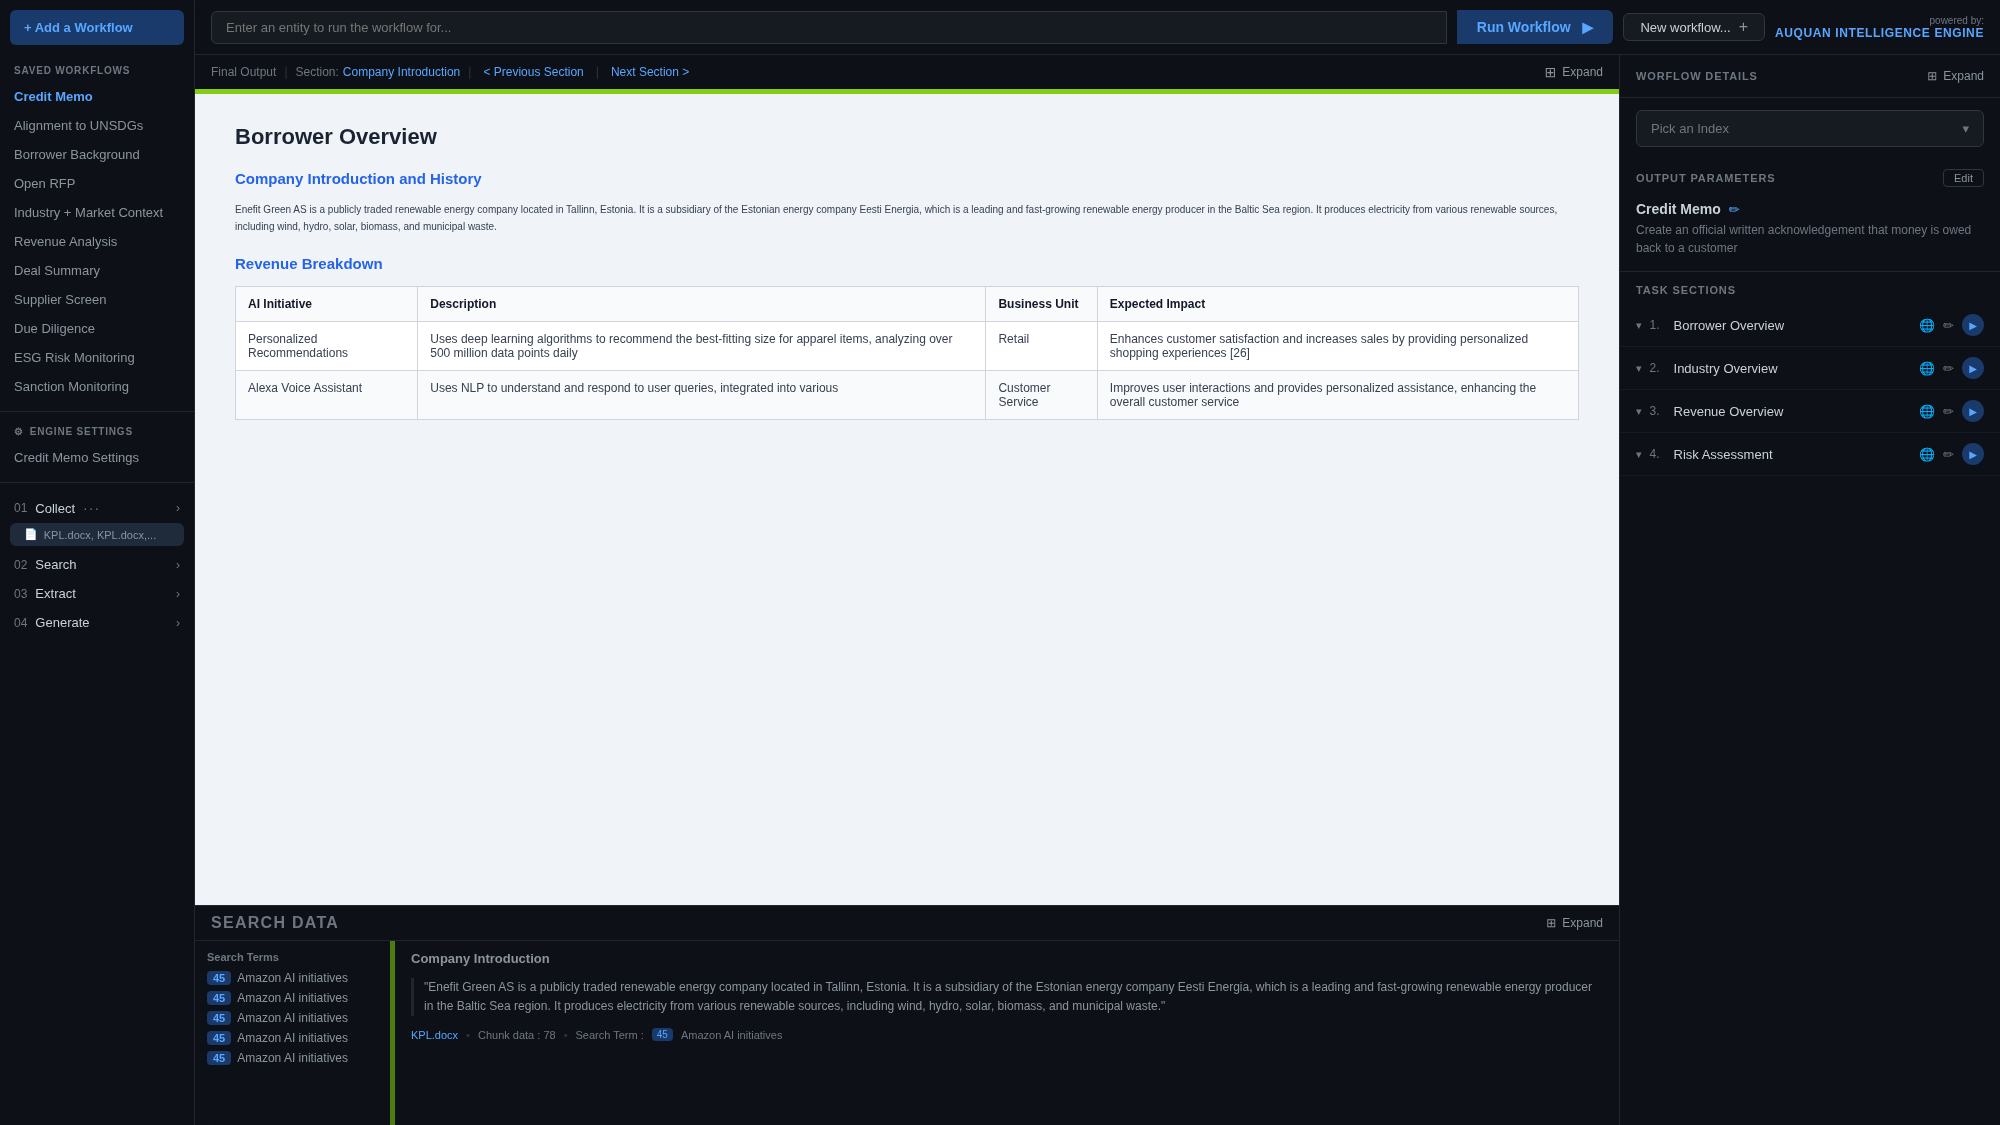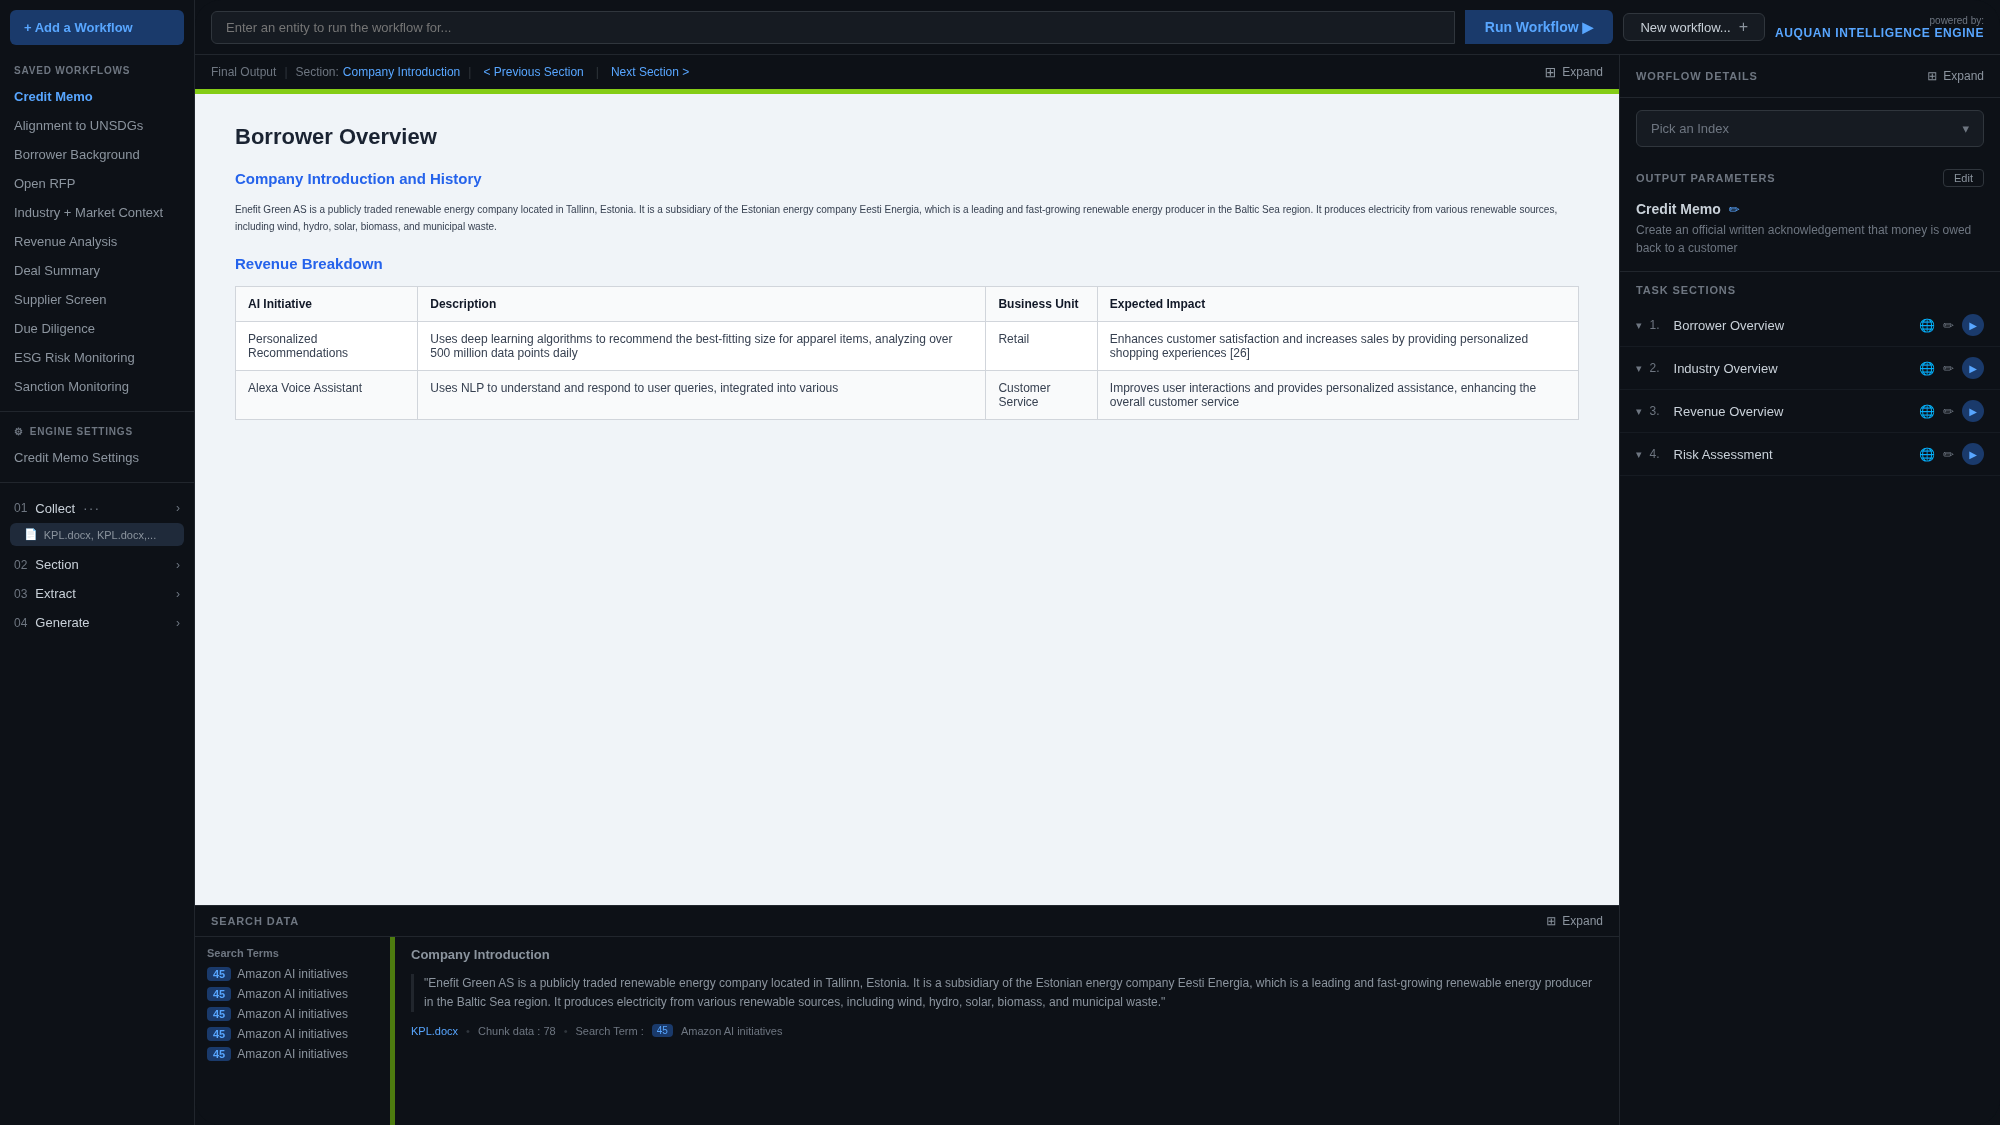--- a/index.html
+++ b/index.html
@@ -127,21 +127,21 @@
       background: #1a3a6b;
       color: #58a6ff;
       border: none;
       border-radius: 0 6px 6px 0;
       padding: 9px 20px;
       font-size: 14px;
       font-weight: 600;
       cursor: pointer;
       display: flex;
       align-items: center;
-      gap: 4px;
+      gap: 12px;
     }
     .topbar-new-workflow {
       background: #161b22;
       border: 1px solid #30363d;
       border-radius: 6px;
       padding: 4px 16px;
       color: #c9d1d9;
       font-size: 13px;
       cursor: pointer;
       display: flex;
@@ -268,21 +268,21 @@
       background: #0d1117;
     }
     .search-data-header {
       display: flex;
       align-items: center;
       justify-content: space-between;
       padding: 8px 16px;
       border-bottom: 1px solid #21262d;
     }
     .search-data-title {
-      font-size: 11px;
+      font-size: 16px;
       font-weight: 600;
       color: #6e7681;
       text-transform: uppercase;
       letter-spacing: 0.08em;
     }
     .search-data-expand {
       display: flex;
       align-items: center;
       gap: 6px;
       color: #8b949e;
@@ -542,21 +542,21 @@
   </div>
 
   <div class="sidebar-file-item">
     <span class="sidebar-file-icon">📄</span>
     <span>KPL.docx, KPL.docx,...</span>
   </div>
 
   <div class="sidebar-step">
     <div class="sidebar-step-left">
       <span class="sidebar-step-num">02</span>
-      <span class="sidebar-step-name">Section</span>
+      <span class="sidebar-step-name">Search</span>
     </div>
     <span class="sidebar-step-chevron">›</span>
   </div>
   <div class="sidebar-step">
     <div class="sidebar-step-left">
       <span class="sidebar-step-num">03</span>
       <span class="sidebar-step-name">Extract</span>
     </div>
     <span class="sidebar-step-chevron">›</span>
   </div>

